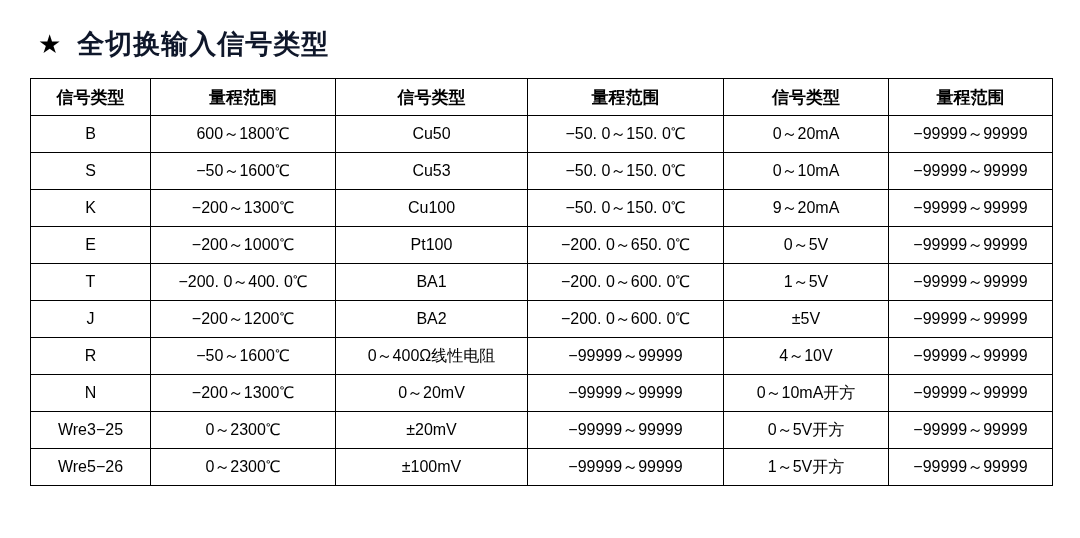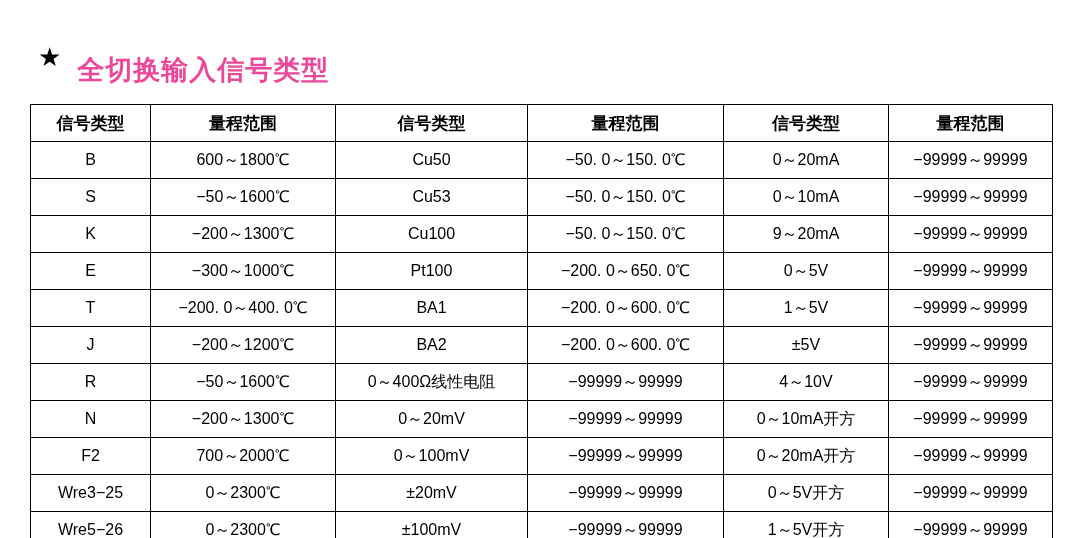--- a/index.html
+++ b/index.html
@@ -29,22 +29,21 @@
   }
   .star {
     font-size: 26px;
     line-height: 1;
     color: #000;
   }
   .title-text {
     font-size: 27px;
     font-weight: bold;
     letter-spacing: 1px;
-    color: #ec4899;
-    margin-top: 26px;
+    color: #0f172a;
   }
   table.signal-table {
     border-collapse: collapse;
     width: 1022px;
     margin-left: 2px;
     table-layout: fixed;
     margin-top: 11px;
   }
   table.signal-table th,
   table.signal-table td {
@@ -118,21 +117,21 @@
       <tr>
         <td>K</td>
         <td>−200～1300℃</td>
         <td>Cu100</td>
         <td>−50. 0～150. 0℃</td>
         <td>9～20mA</td>
         <td>−99999～99999</td>
       </tr>
       <tr>
         <td>E</td>
-        <td>−300～1000℃</td>
+        <td>−200～1000℃</td>
         <td>Pt100</td>
         <td>−200. 0～650. 0℃</td>
         <td>0～5V</td>
         <td>−99999～99999</td>
       </tr>
       <tr>
         <td>T</td>
         <td>−200. 0～400. 0℃</td>
         <td>BA1</td>
         <td>−200. 0～600. 0℃</td>
@@ -157,28 +156,20 @@
       </tr>
       <tr>
         <td>N</td>
         <td>−200～1300℃</td>
         <td>0～20mV</td>
         <td>−99999～99999</td>
         <td>0～10mA开方</td>
         <td>−99999～99999</td>
       </tr>
       <tr>
-        <td>F2</td>
-        <td>700～2000℃</td>
-        <td>0～100mV</td>
-        <td>−99999～99999</td>
-        <td>0～20mA开方</td>
-        <td>−99999～99999</td>
-      </tr>
-      <tr>
         <td>Wre3−25</td>
         <td>0～2300℃</td>
         <td>±20mV</td>
         <td>−99999～99999</td>
         <td>0～5V开方</td>
         <td>−99999～99999</td>
       </tr>
       <tr>
         <td>Wre5−26</td>
         <td>0～2300℃</td>

